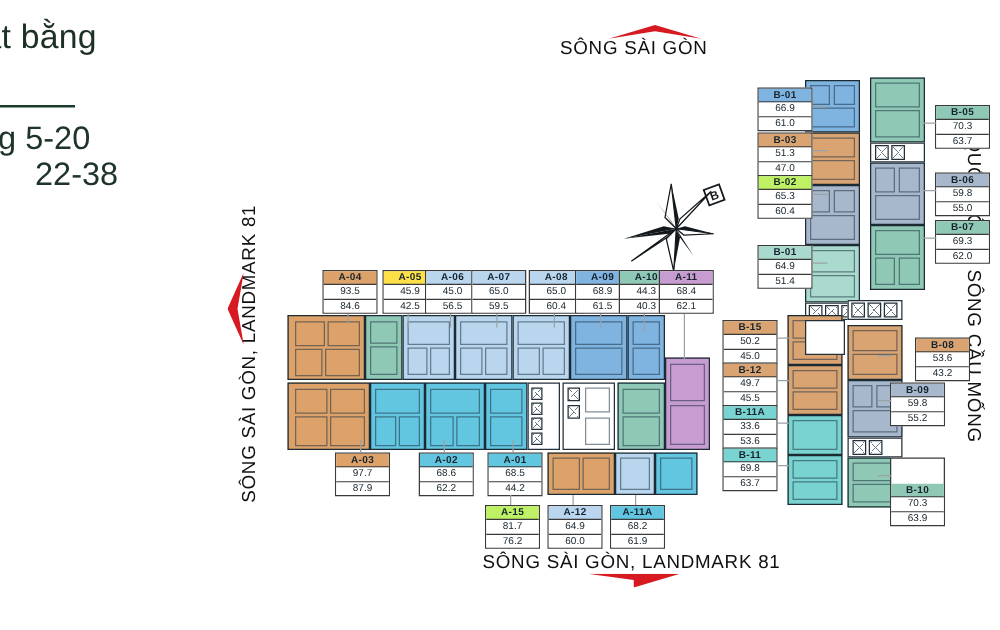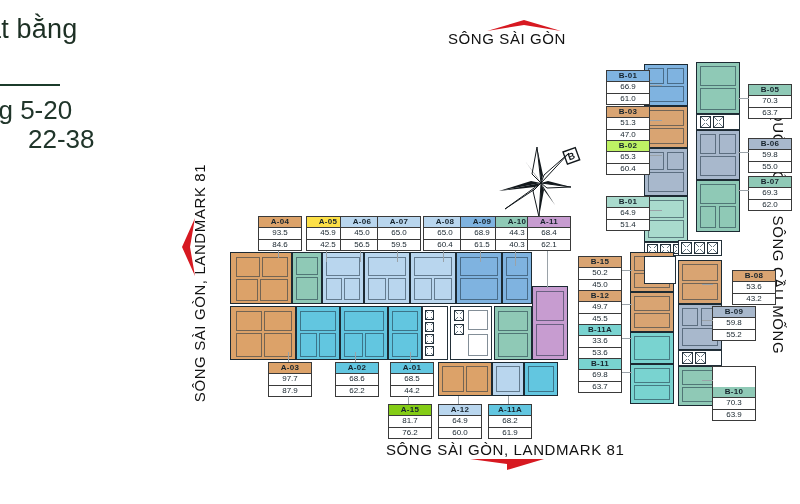--- a/index.html
+++ b/index.html
@@ -425,21 +425,21 @@
 
   <div class="leader" style="left:410px;top:352px;width:1px;height:10px;"></div>
   <div class="chip" style="left:390px;top:362px;">
     <div class="code" style="background:#62c6e0;">A-01</div>
     <div class="v1">68.5</div>
     <div class="v2">44.2</div>
   </div>
 
   <div class="leader" style="left:408px;top:396px;width:1px;height:8px;"></div>
   <div class="chip" style="left:388px;top:404px;">
-    <div class="code" style="background:#84cc16;">A-15</div>
+    <div class="code" style="background:#bef264;">A-15</div>
     <div class="v1">81.7</div>
     <div class="v2">76.2</div>
   </div>
 
   <div class="leader" style="left:458px;top:396px;width:1px;height:8px;"></div>
   <div class="chip" style="left:438px;top:404px;">
     <div class="code" style="background:#b9d6ee;">A-12</div>
     <div class="v1">64.9</div>
     <div class="v2">60.0</div>
   </div>

